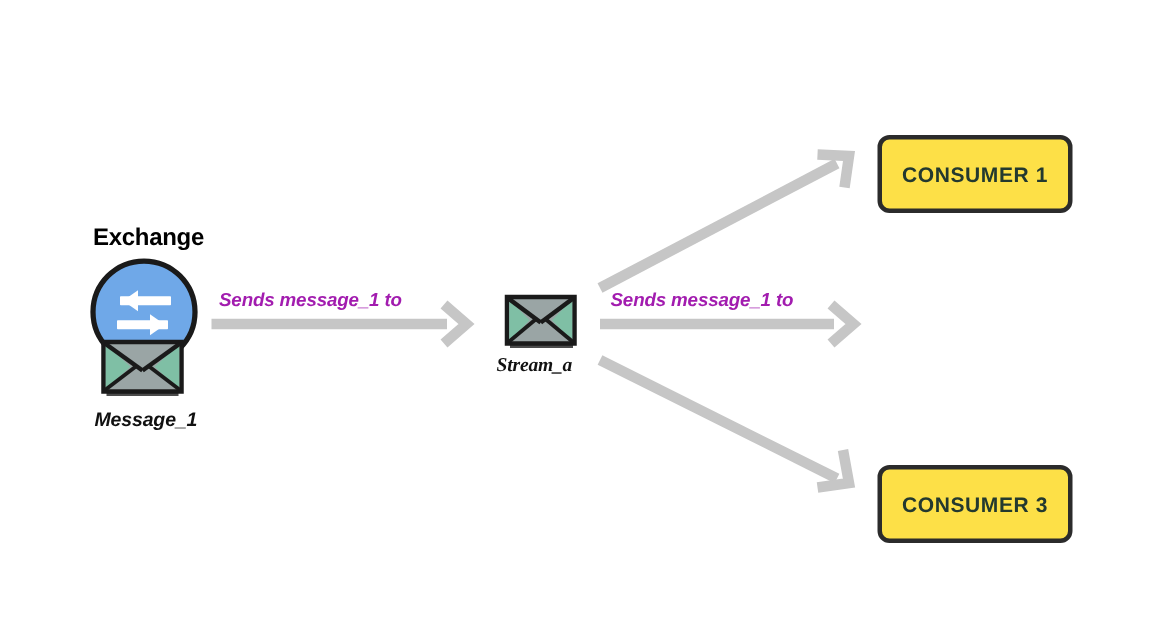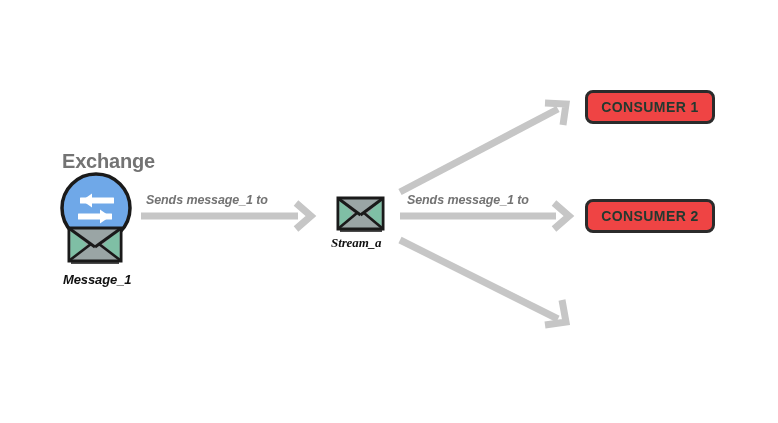--- a/index.html
+++ b/index.html
@@ -26,51 +26,51 @@
     overflow: visible;
   }
 
   
   .node-label {
     position: absolute;
     font-family: "Liberation Sans", sans-serif;
     white-space: nowrap;
   }
   .title-label {
-    font-size: 20px;
+    font-size: 16px;
     font-weight: bold;
-    color: #737373;
+    color: #000000;
     letter-spacing: -0.2px;
   }
   .italic-label {
     font-size: 13px;
     font-style: italic;
     font-weight: bold;
     color: #111111;
     letter-spacing: -0.1px;
   }
   .edge-label {
     position: absolute;
     font-family: "Liberation Sans", sans-serif;
     font-size: 12.5px;
     font-style: italic;
     font-weight: bold;
-    color: #737373;
+    color: #a21caf;
     white-space: nowrap;
     letter-spacing: -0.1px;
   }
 
   
   .consumer-box {
     position: absolute;
     width: 130px;
-    height: 34px;
+    height: 52px;
     border: 3px solid #2b2b2b;
     border-radius: 8px;
-    background: #ef4444;
+    background: #fde047;
     display: flex;
     align-items: center;
     justify-content: center;
     box-sizing: border-box;
   }
   .consumer-box span {
     font-family: "Liberation Sans", sans-serif;
     font-size: 14px;
     font-weight: bold;
     color: #23392f;
@@ -164,18 +164,18 @@
   </div>
 
   <div class="node-label italic-label" style="left:331px; top:235px;font-family:Liberation Serif, serif;">Stream_a</div>
 
   <div class="edge-label" style="left:407px; top:193px;">Sends message_1 to</div>
 
   <div class="consumer-box" style="left:585px; top:90px;">
     <span>CONSUMER 1</span>
   </div>
 
-  <div class="consumer-box" style="left:585px; top:199px;">
-    <span>CONSUMER 2</span>
+
+  <div class="consumer-box" style="left:585px; top:310px;">
+    <span>CONSUMER 3</span>
   </div>
-
 
 </div>
 
 </body></html>

